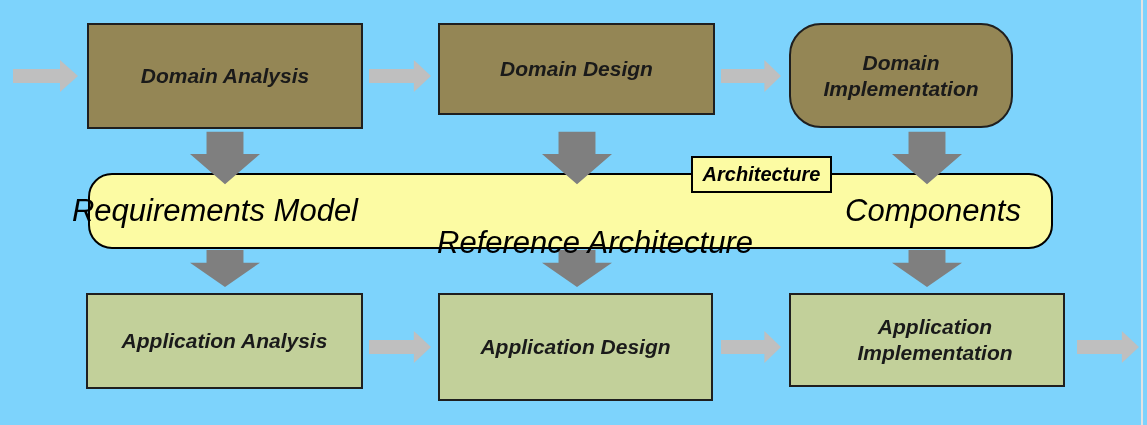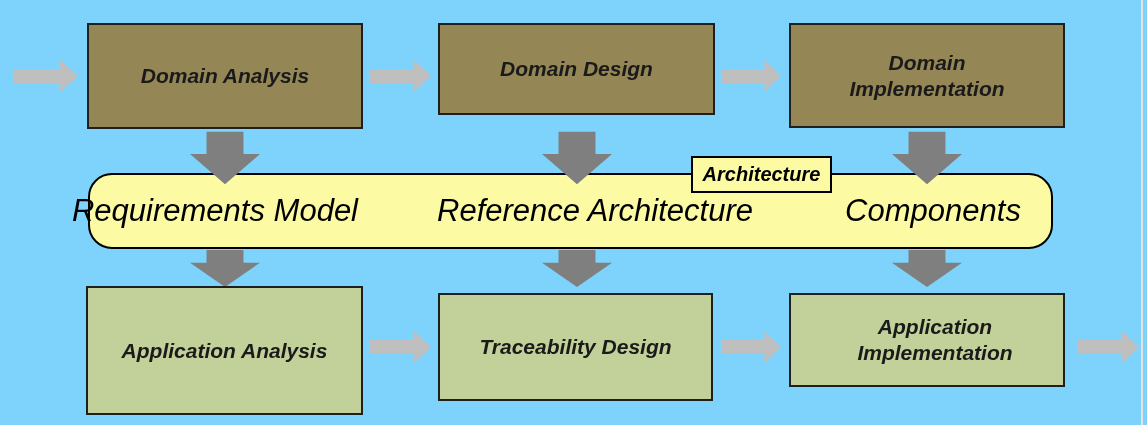--- a/index.html
+++ b/index.html
@@ -56,21 +56,21 @@
   .band-label {
     position: absolute;
     top: 211px;
     transform: translate(-50%, -50%);
     font-size: 31px;
     color: #000000;
     white-space: nowrap;
     z-index: 2;
   }
   .band-label.l1 { left: 215px; }
-  .band-label.l2 { left: 595px; }
+  .band-label.l2 { left: 595px; margin-top: 32px; }
   .band-label.l3 { left: 933px; }
 
   .traceability-tag {
     position: absolute;
     left: 691px; top: 156px;
     width: 141px; height: 37px;
     background: var(--band-fill);
     border: 2px solid #000000;
     display: flex;
     align-items: center;
@@ -111,21 +111,21 @@
   <svg class="arrow right" style="left:721px; top:60px;" width="60" height="32" viewBox="0 0 65 32" preserveAspectRatio="none">
     <polygon points="0,9 47,9 47,0 65,16 47,32 47,23 0,23"></polygon>
   </svg>
 
   <div class="stage-box domain" style="left:87px; top:23px; width:276px; height:106px;">
     <span class="label">Domain Analysis</span>
   </div>
   <div class="stage-box domain" style="left:438px; top:23px; width:277px; height:92px;">
     <span class="label">Domain Design</span>
   </div>
-  <div class="stage-box domain" style="left:789px; top:23px; width:276px; height:105px;">
+  <div class="stage-box domain" style="left:789px; top:23px; width:224px; height:105px;border-radius:32px;">
     <span class="label two-line">Domain Implementation</span>
   </div>
 
   <svg class="arrow down over-band" style="left:190px; top:131px;" width="70" height="54" viewBox="0 0 72 54">
     <polygon points="17,0 55,0 55,23 72,23 36,54 0,23 17,23"></polygon>
   </svg>
   <svg class="arrow down over-band" style="left:542px; top:131px;" width="70" height="54" viewBox="0 0 72 54">
     <polygon points="17,0 55,0 55,23 72,23 36,54 0,23 17,23"></polygon>
   </svg>
   <svg class="arrow down over-band" style="left:892px; top:131px;" width="70" height="54" viewBox="0 0 72 54">
@@ -144,25 +144,25 @@
   <svg class="arrow down" style="left:190px; top:250px;" width="70" height="37" viewBox="0 0 72 38">
     <polygon points="17,0 55,0 55,13 72,13 36,38 0,13 17,13"></polygon>
   </svg>
   <svg class="arrow down" style="left:542px; top:250px;" width="70" height="37" viewBox="0 0 72 38">
     <polygon points="17,0 55,0 55,13 72,13 36,38 0,13 17,13"></polygon>
   </svg>
   <svg class="arrow down" style="left:892px; top:250px;" width="70" height="37" viewBox="0 0 72 38">
     <polygon points="17,0 55,0 55,13 72,13 36,38 0,13 17,13"></polygon>
   </svg>
 
-  <div class="stage-box application" style="left:86px; top:286px; width:277px; height:129px;">
+  <div class="stage-box application" style="left:86px; top:293px; width:277px; height:96px;">
     <span class="label">Application Analysis</span>
   </div>
   <div class="stage-box application" style="left:438px; top:293px; width:275px; height:108px;">
-    <span class="label">Traceability Design</span>
+    <span class="label">Application Design</span>
   </div>
   <div class="stage-box application" style="left:789px; top:293px; width:276px; height:94px;padding-left:16px;">
     <span class="label two-line">Application Implementation</span>
   </div>
 
   <svg class="arrow right" style="left:369px; top:331px;" width="62" height="32" viewBox="0 0 65 32" preserveAspectRatio="none">
     <polygon points="0,9 47,9 47,0 65,16 47,32 47,23 0,23"></polygon>
   </svg>
   <svg class="arrow right" style="left:721px; top:331px;" width="60" height="32" viewBox="0 0 65 32" preserveAspectRatio="none">
     <polygon points="0,9 47,9 47,0 65,16 47,32 47,23 0,23"></polygon>

